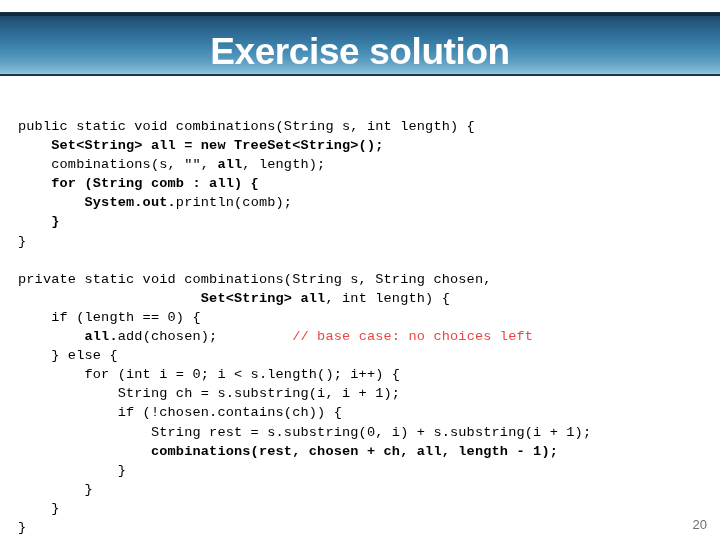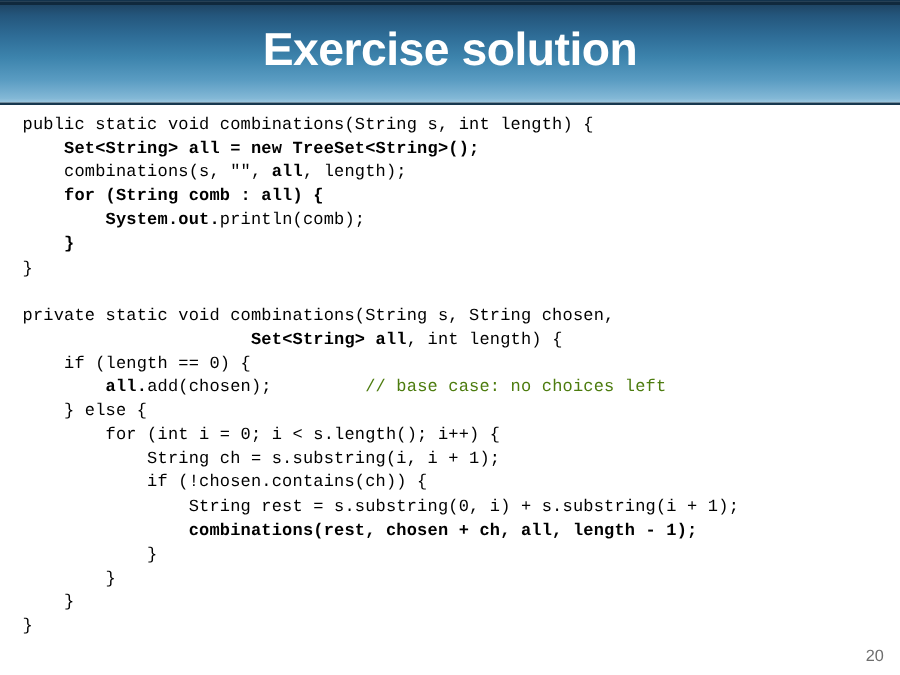--- a/index.html
+++ b/index.html
@@ -18,23 +18,23 @@
     width: 720px;
     height: 540px;
     background: #ffffff;
     box-sizing: border-box;
   }
 
   
   .title-banner {
     position: absolute;
     left: 0;
-    top: 0;
+    top: 12px;
     width: 720px;
-    height: 84px;
+    height: 64px;
     background: linear-gradient(to bottom,
         #1c3f5c 0%,
         #24567c 14%,
         #2e6c96 34%,
         #3d84ad 56%,
         #5a9cc2 78%,
         #83b8d6 96%,
         #9dc8e0 100%);
     border-top: 1px solid #13334d;
     border-bottom: 2px solid #17384f;
@@ -63,39 +63,39 @@
     font-size: 37px;
     letter-spacing: -0.4px;
     line-height: 44px;
     white-space: nowrap;
   }
 
   
   .code-area {
     position: absolute;
     left: 18px;
-    top: 91px;
+    top: 117px;
     width: 690px;
     font-family: "Liberation Mono", "DejaVu Sans Mono", monospace;
     font-size: 13.6px;
     line-height: 19.1px;
     color: #000000;
     white-space: pre;
     letter-spacing: 0.15px;
   }
   .code-line {
     white-space: pre;
     min-height: 19.1px;
   }
   .code-line.blank {
     height: 19.1px;
   }
   .tok-b { font-weight: bold; font-family: Liberation Mono, monospace; }
   .tok-n { font-weight: normal; }
-  .tok-c { color: #4d7c0f; font-weight: normal; }
+  .tok-c { color: #ef4444; font-weight: normal; }
 
   
   .slide-number {
     position: absolute;
     right: 13px;
     bottom: 8px;
     font-family: "Liberation Sans", sans-serif;
     font-size: 13px;
     color: #6e6e6e;
   }

